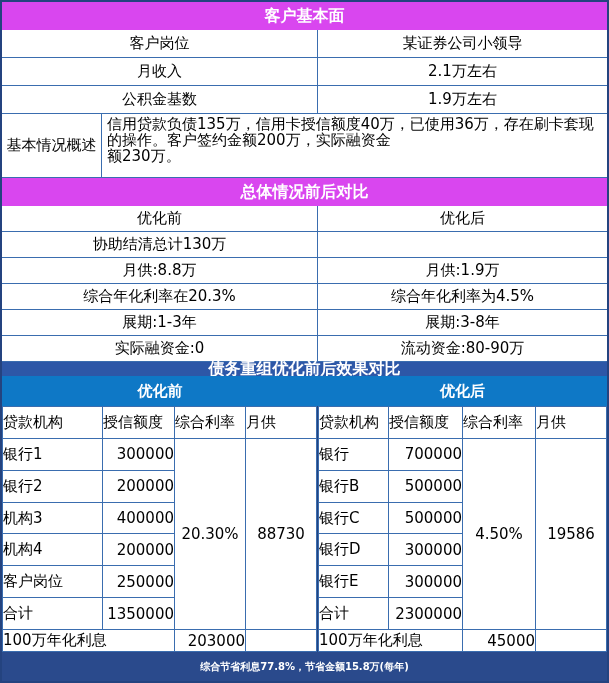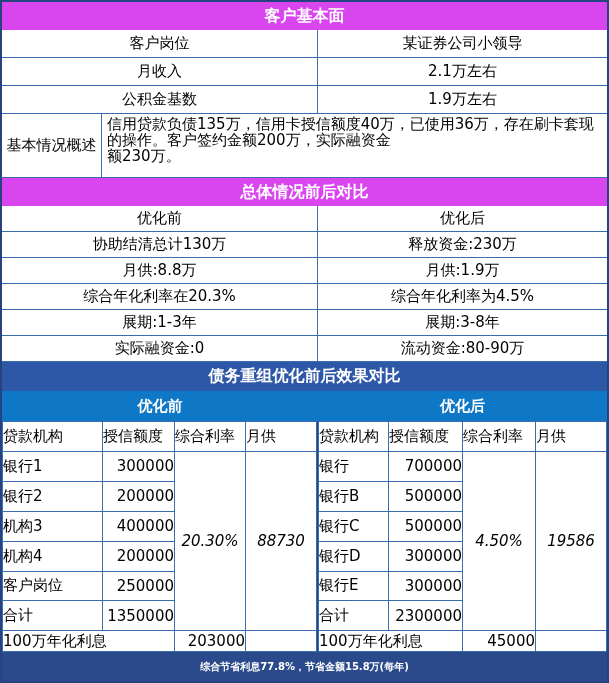--- a/index.html
+++ b/index.html
@@ -7,21 +7,21 @@
     width:609px;height:683px;box-sizing:border-box;
     border:2px solid #24437f;background:#fff;
     display:flex;flex-direction:column;overflow:hidden;
     font-family:"DejaVu Sans",sans-serif;color:#000;
   }
   .band{
     display:flex;align-items:center;justify-content:center;
     color:#fff;font-weight:bold;flex:0 0 auto;
   }
   .band-dark{background:#d946ef;height:28px;font-size:16px;}
-  .band-mid{background:#2d57a7;height:29px;font-size:16px;}
+  .band-mid{background:#2d57a7;height:14px;font-size:16px;}
   .band-light{
     background:#0e78c6;height:30px;font-size:15px;
     display:grid;grid-template-columns:316px 1fr;
   }
   .band-light span{display:flex;align-items:center;justify-content:center;color:#fff;font-weight:bold;}
   .row2{
     display:grid;grid-template-columns:316px 1fr;
     height:27px;border-bottom:1px solid #3a6daf;flex:0 0 auto;
     font-size:15px;
   }
@@ -52,21 +52,21 @@
     font-size:15px;
   }
   table.loan td{
     border:1px solid #3a6daf;padding:0;vertical-align:middle;overflow:hidden;
   }
   table.loan tr{height:29px;}
   table.loan tr.thead{height:29px;}
   table.loan tr.sumrow{height:14px;padding-left:28px;}
   td.org,td.hcell{text-align:left;padding-left:5px;}
   td.num{text-align:right;padding-right:8px;}
-  td.ctr{text-align:center;font-style:italic;}
+  td.ctr{text-align:center;}
   .band-footer{background:#2a4a8c;height:29px;font-size:10px;}
 </style>
 </head>
 <body>
 
 <div class="sheet">
 
   <div class="band band-dark">客户基本面</div>
 
   <div class="row2">
@@ -89,21 +89,20 @@
   </div>
 
   <div class="band band-dark">总体情况前后对比</div>
 
   <div class="compare-row">
     <div class="cell">优化前</div>
     <div class="cell">优化后</div>
   </div>
   <div class="compare-row">
     <div class="cell">协助结清总计130万</div>
-    <div class="cell">释放资金:230万</div>
   </div>
   <div class="compare-row">
     <div class="cell">月供:8.8万</div>
     <div class="cell">月供:1.9万</div>
   </div>
   <div class="compare-row">
     <div class="cell">综合年化利率在20.3%</div>
     <div class="cell">综合年化利率为4.5%</div>
   </div>
   <div class="compare-row">

